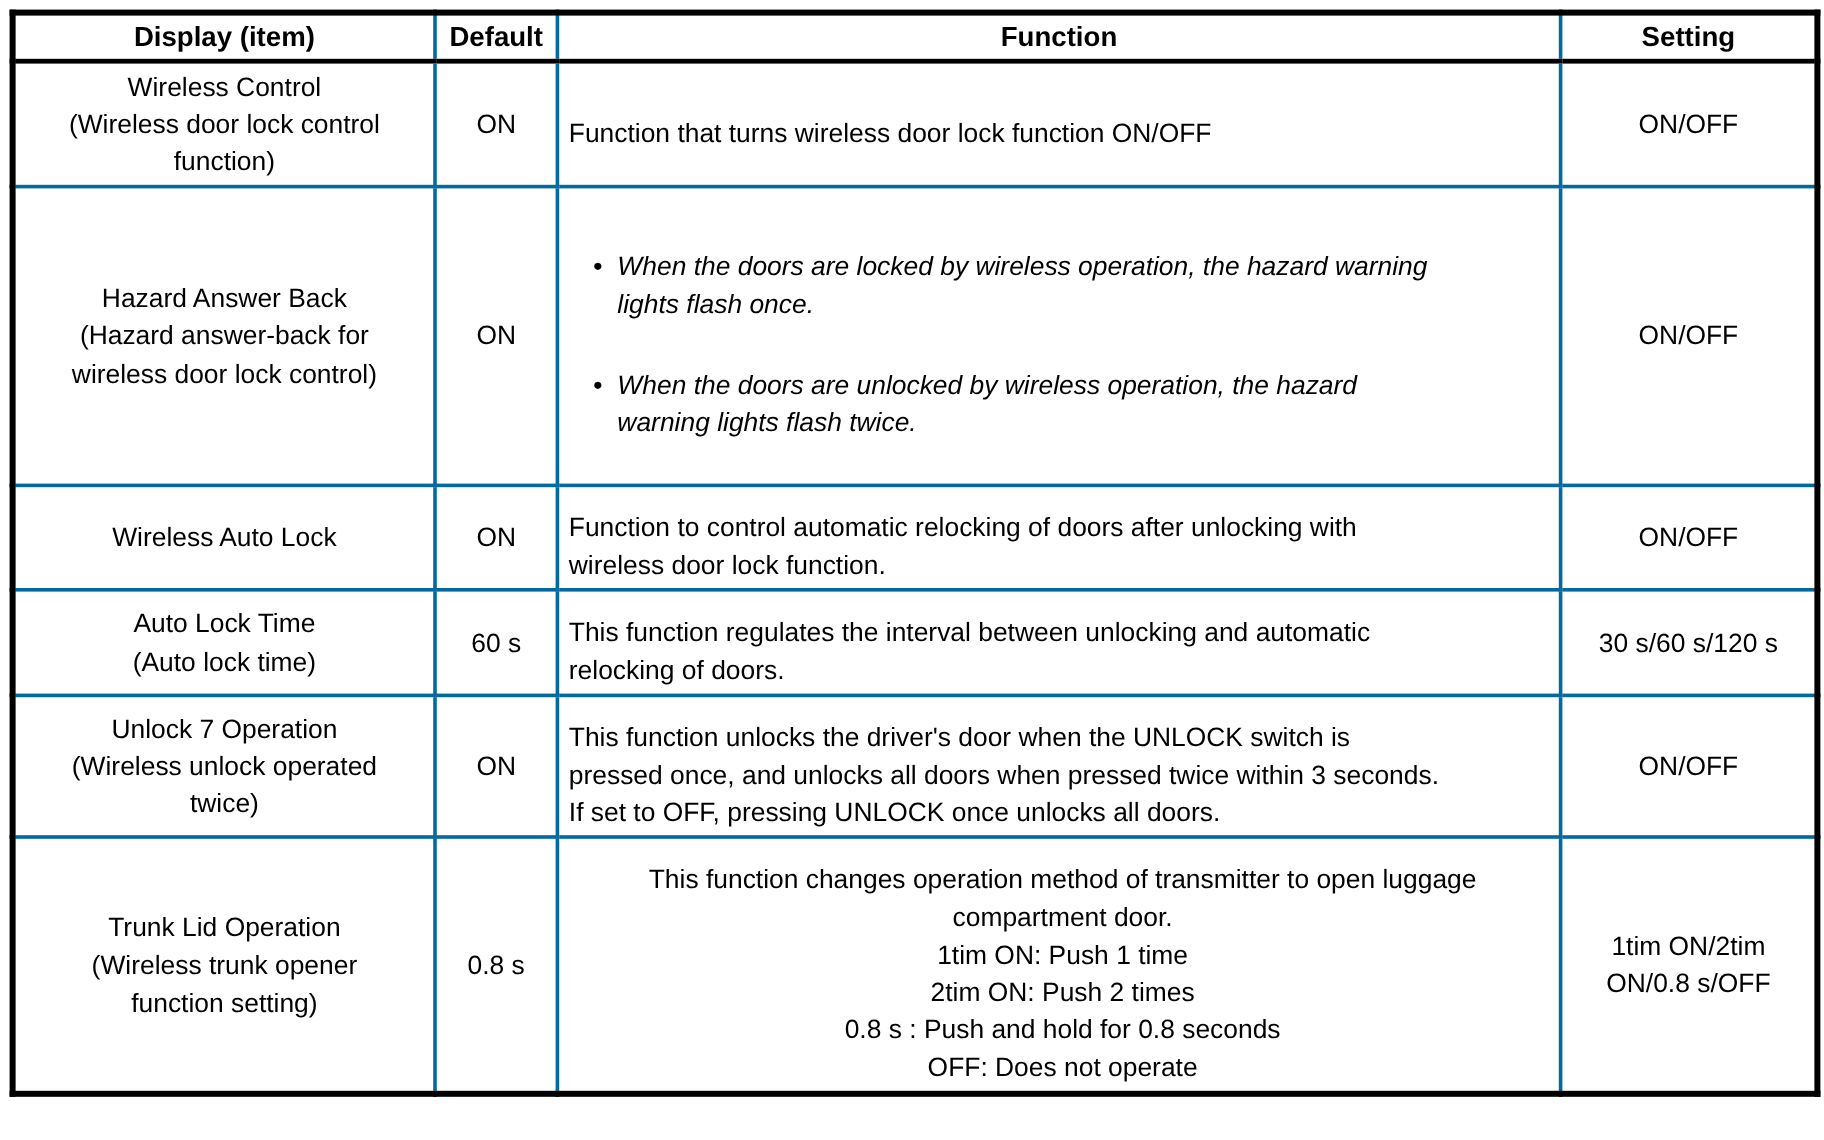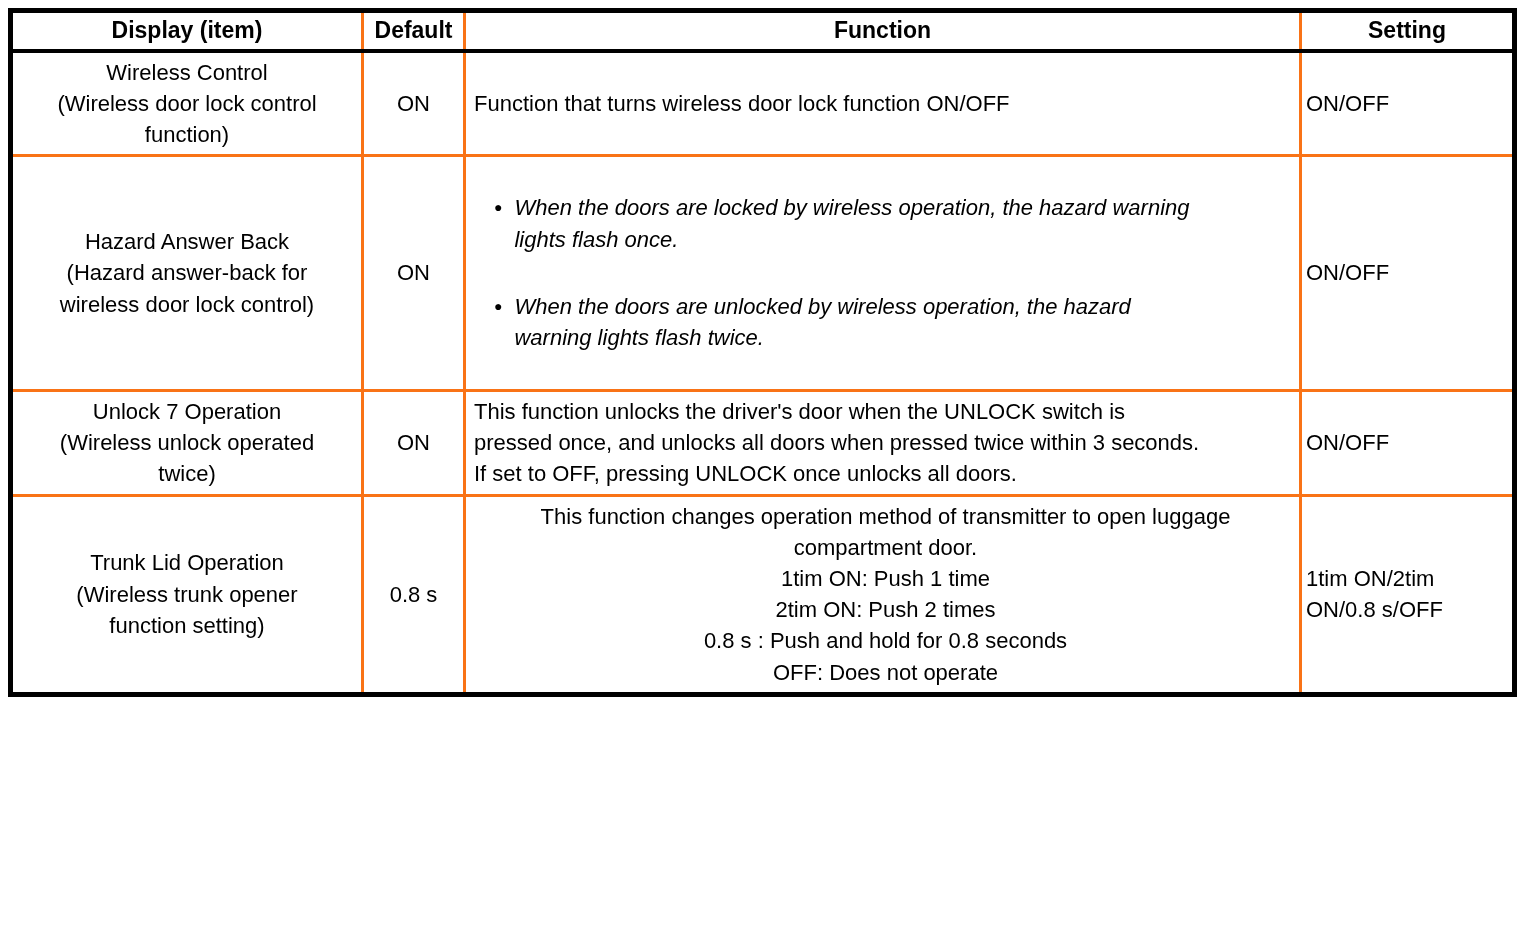--- a/index.html
+++ b/index.html
@@ -15,41 +15,41 @@
     border-collapse: collapse;
     table-layout: fixed;
     width: 1504px;
     border: 5px solid #000;
   }
   col.c-display  { width: 352px; }
   col.c-default  { width: 102px; }
   col.c-function { width: 836px; }
   col.c-setting  { width: 214px; }
   th, td {
-    border: 3px solid #f97316;
+    border: 3px solid #0369a1;
     vertical-align: middle;
     padding: 4px 6px;
   }
   thead th {
     border-bottom: 4px solid #000;
     height: 40px;
     font-size: 23px;
     font-weight: bold;
     text-align: center;
     padding: 2px 4px;
   }
   td {
     font-size: 22px;
     line-height: 1.42;
   }
   .cell-display { text-align: center; white-space: pre-line; }
   .cell-default { text-align: center; padding: 4px 2px; }
-  .cell-function { text-align: left; white-space: pre-line; padding: 4px 2px 4px 8px; }
+  .cell-function { text-align: left; white-space: pre-line; padding: 18px 2px 4px 8px; }
   .cell-function.centered { text-align: center; }
-  .cell-setting { text-align: left; white-space: pre-line; padding: 4px 4px; }
+  .cell-setting { text-align: center; white-space: pre-line; padding: 4px 4px; }
   .bullet-row {
     display: flex;
     align-items: flex-start;
     gap: 12px;
     padding-left: 20px;
   }
   .bullet-row + .bullet-row { margin-top: 5px; }
   .bullet {
     font-size: 14px;
     line-height: 31px;
@@ -108,20 +108,35 @@
           </div>
           <div class="bullet-row">
             <span class="bullet">●</span>
             <div class="bullet-text">When the doors are unlocked by wireless operation, the hazard
 warning lights flash twice.</div>
           </div>
         </td>
         <td class="cell-setting">ON/OFF</td>
       </tr>
       <tr>
+        <td class="cell-display">Wireless Auto Lock</td>
+        <td class="cell-default">ON</td>
+        <td class="cell-function">Function to control automatic relocking of doors after unlocking with
+wireless door lock function.</td>
+        <td class="cell-setting">ON/OFF</td>
+      </tr>
+      <tr>
+        <td class="cell-display">Auto Lock Time
+(Auto lock time)</td>
+        <td class="cell-default">60 s</td>
+        <td class="cell-function">This function regulates the interval between unlocking and automatic
+relocking of doors.</td>
+        <td class="cell-setting">30 s/60 s/120 s</td>
+      </tr>
+      <tr>
         <td class="cell-display">Unlock 7 Operation
 (Wireless unlock operated
 twice)</td>
         <td class="cell-default">ON</td>
         <td class="cell-function">This function unlocks the driver's door when the UNLOCK switch is
 pressed once, and unlocks all doors when pressed twice within 3 seconds.
 If set to OFF, pressing UNLOCK once unlocks all doors.</td>
         <td class="cell-setting">ON/OFF</td>
       </tr>
       <tr>

